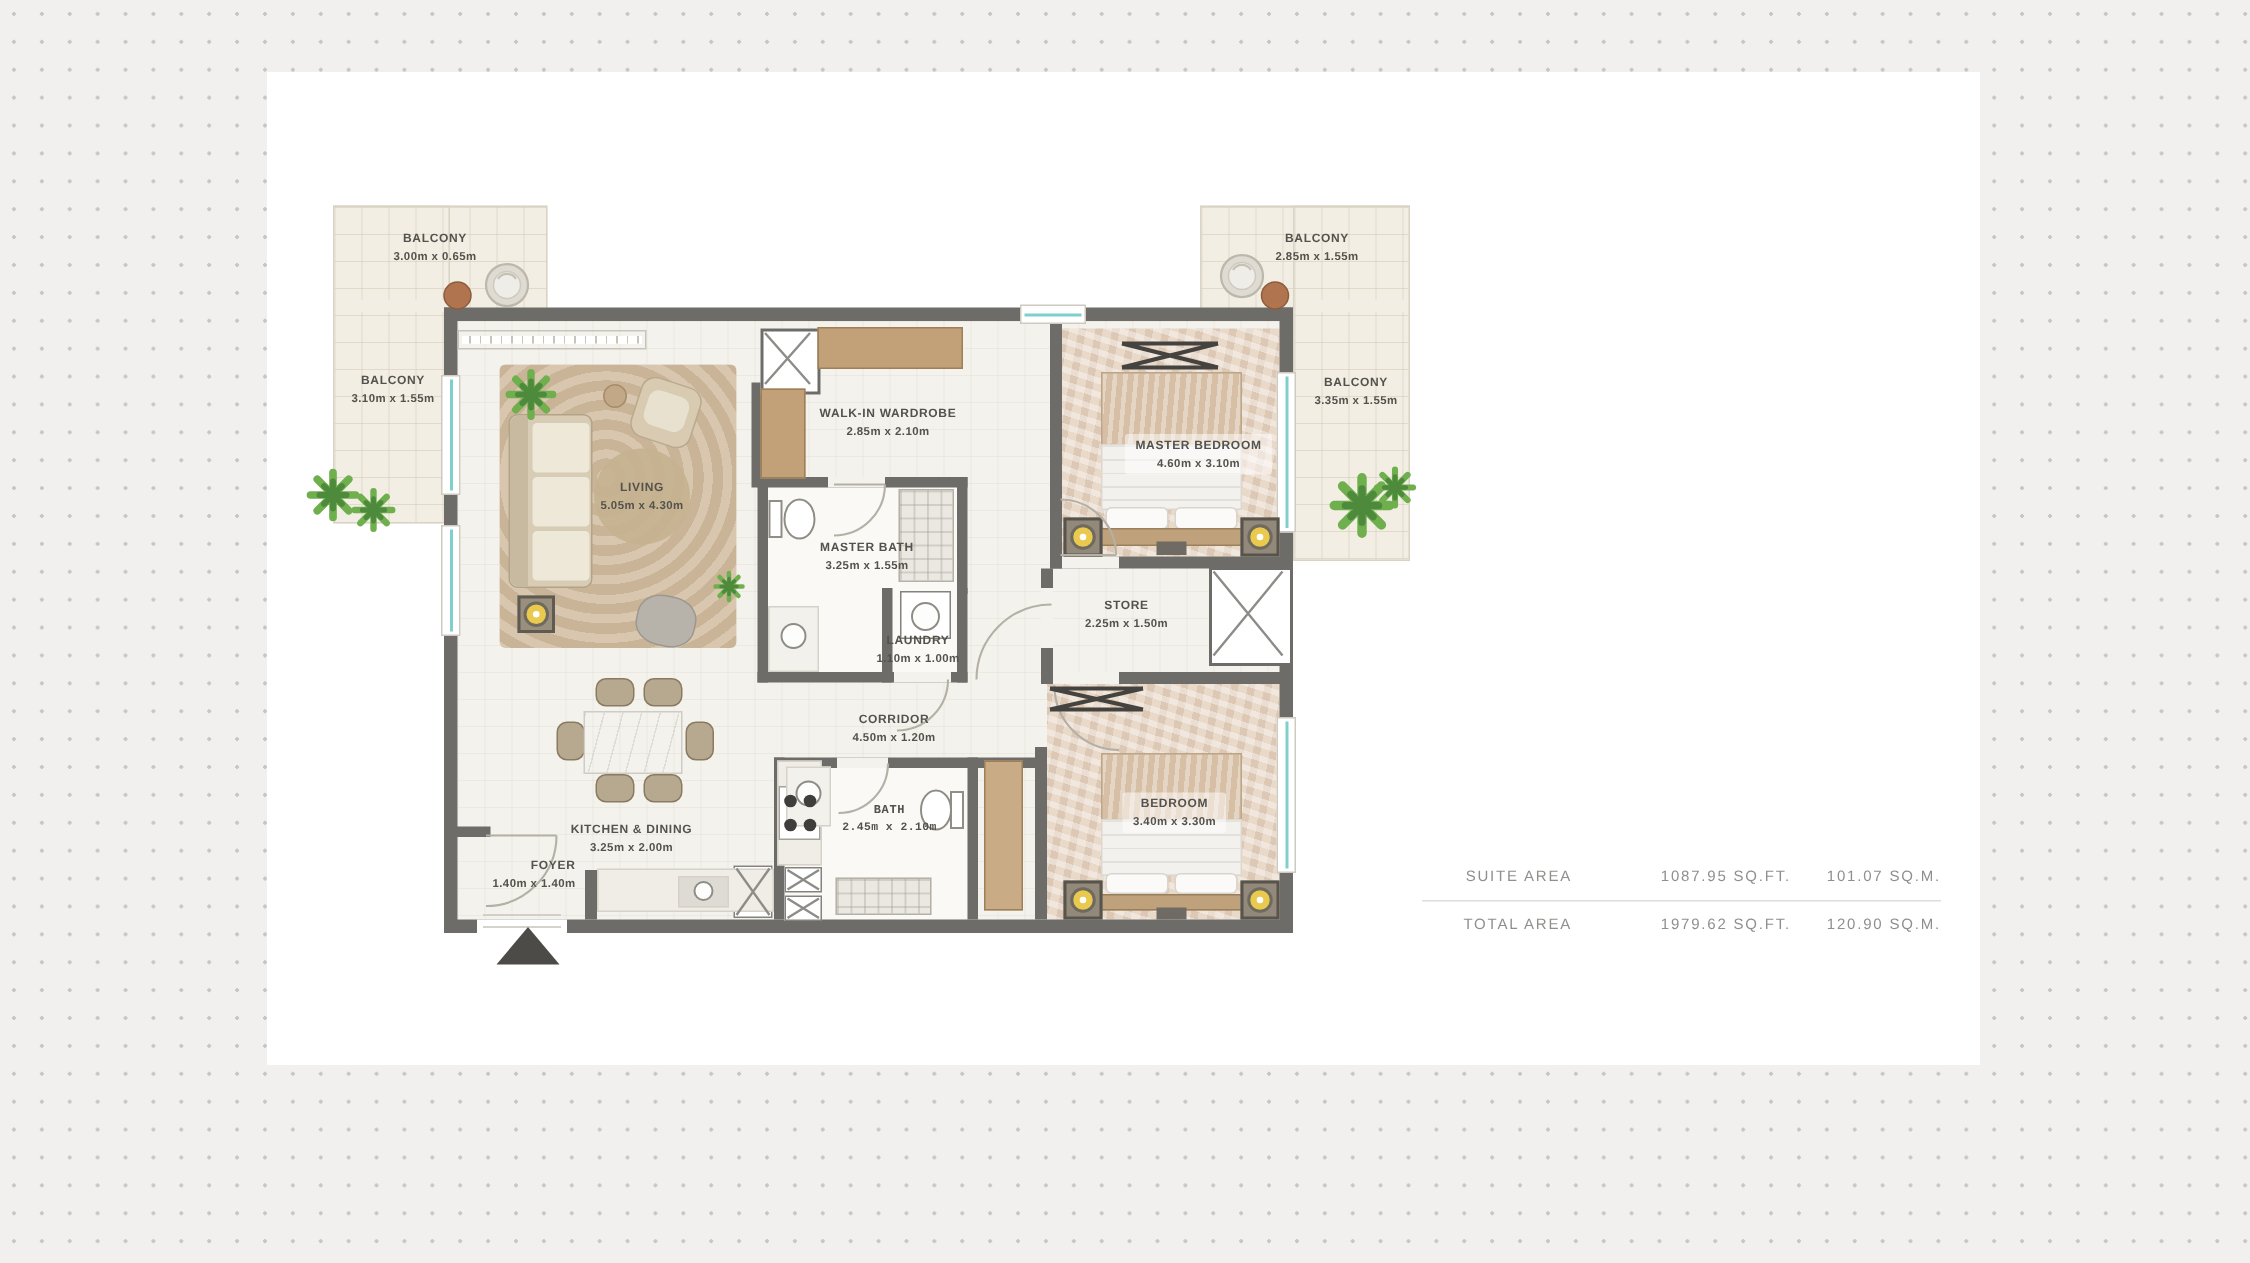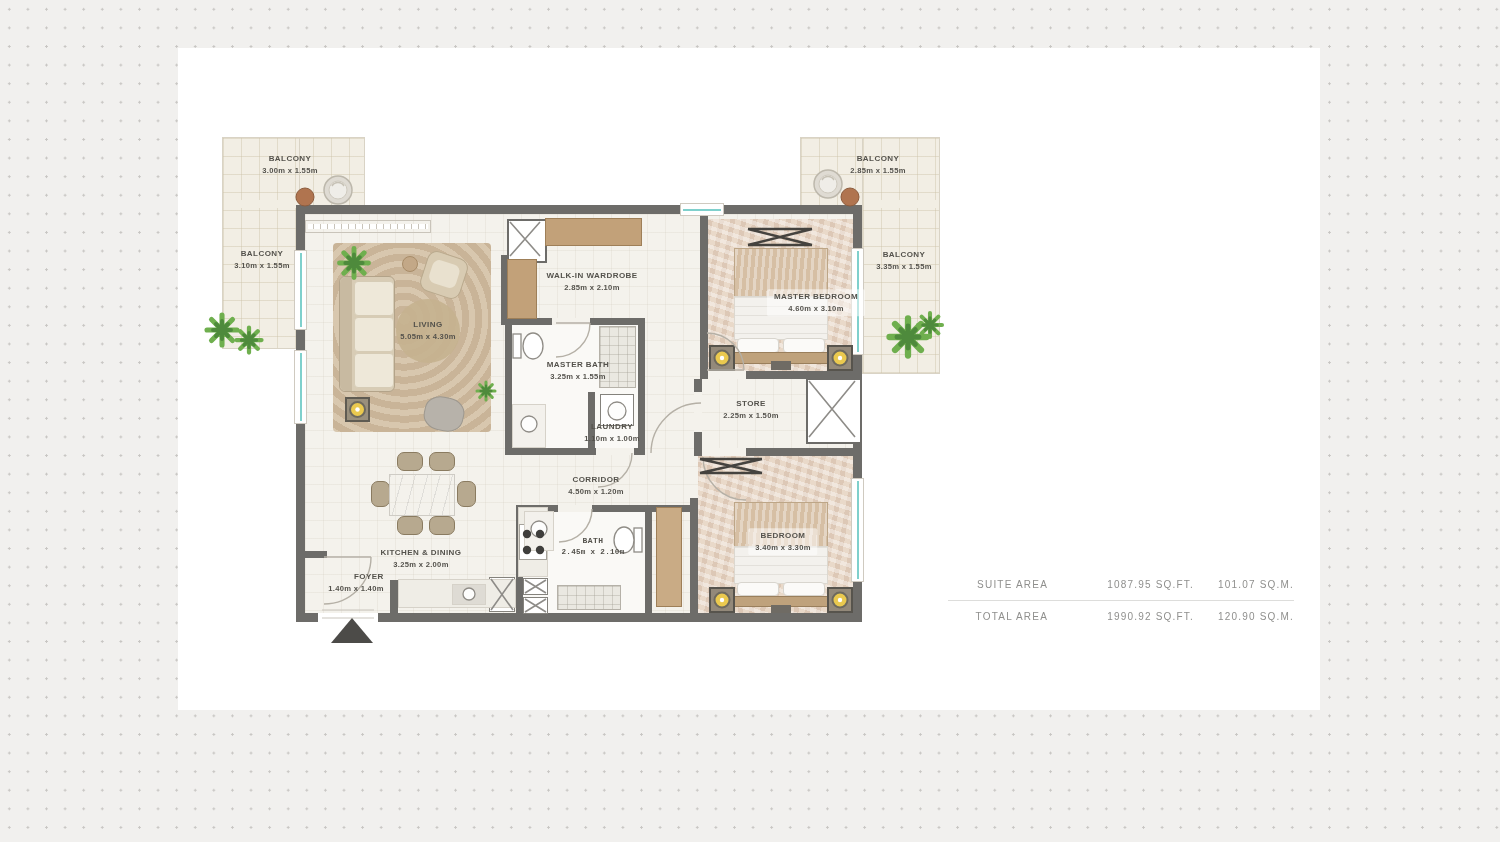--- a/index.html
+++ b/index.html
@@ -302,21 +302,21 @@
     </g>
 
     <g stroke="#c9c5bd" stroke-width="1">
       <path d="M322,610 L374,610 M322,618 L374,618"></path>
     </g>
     <polygon points="352,618 331,643 373,643" fill="#4c4b48"></polygon>
   </svg>
 
   <div class="lbl" style="left:290px;top:165px;">
     <span>BALCONY</span>
-    <span class="dims">3.00m x 1.55m</span>
+    <span class="dims">3.00m x 0.65m</span>
   </div>
   <div class="lbl" style="left:262px;top:260px;">
     <span>BALCONY</span>
     <span class="dims">3.10m x 1.55m</span>
   </div>
   <div class="lbl" style="left:878px;top:165px;">
     <span>BALCONY</span>
     <span class="dims">2.85m x 1.55m</span>
   </div>
   <div class="lbl" style="left:904px;top:261px;">
@@ -325,21 +325,21 @@
   </div>
 
   <div class="lbl" style="left:428px;top:331px;">
     <span>LIVING</span>
     <span class="dims">5.05m x 4.30m</span>
   </div>
   <div class="lbl" style="left:592px;top:282px;">
     <span>WALK-IN WARDROBE</span>
     <span class="dims">2.85m x 2.10m</span>
   </div>
-  <div class="lbl backed" style="left:816px;top:303px;">
+  <div class="lbl backed" style="left:799px;top:303px;">
     <span>MASTER BEDROOM</span>
     <span class="dims">4.60m x 3.10m</span>
   </div>
   <div class="lbl" style="left:578px;top:371px;">
     <span>MASTER BATH</span>
     <span class="dims">3.25m x 1.55m</span>
   </div>
   <div class="lbl" style="left:612px;top:433px;">
     <span>LAUNDRY</span>
     <span class="dims">1.10m x 1.00m</span>
@@ -370,18 +370,18 @@
   </div>
 
   <div class="abs" id="areatable">
     <div class="row">
       <div class="c">SUITE AREA</div>
       <div class="c">1087.95 SQ.FT.</div>
       <div class="c">101.07 SQ.M.</div>
     </div>
     <div class="row">
       <div class="c">TOTAL AREA</div>
-      <div class="c">1990.92 SQ.FT.</div>
+      <div class="c">1979.62 SQ.FT.</div>
       <div class="c">120.90 SQ.M.</div>
     </div>
   </div>
 
 </div>
 
 </body></html>

